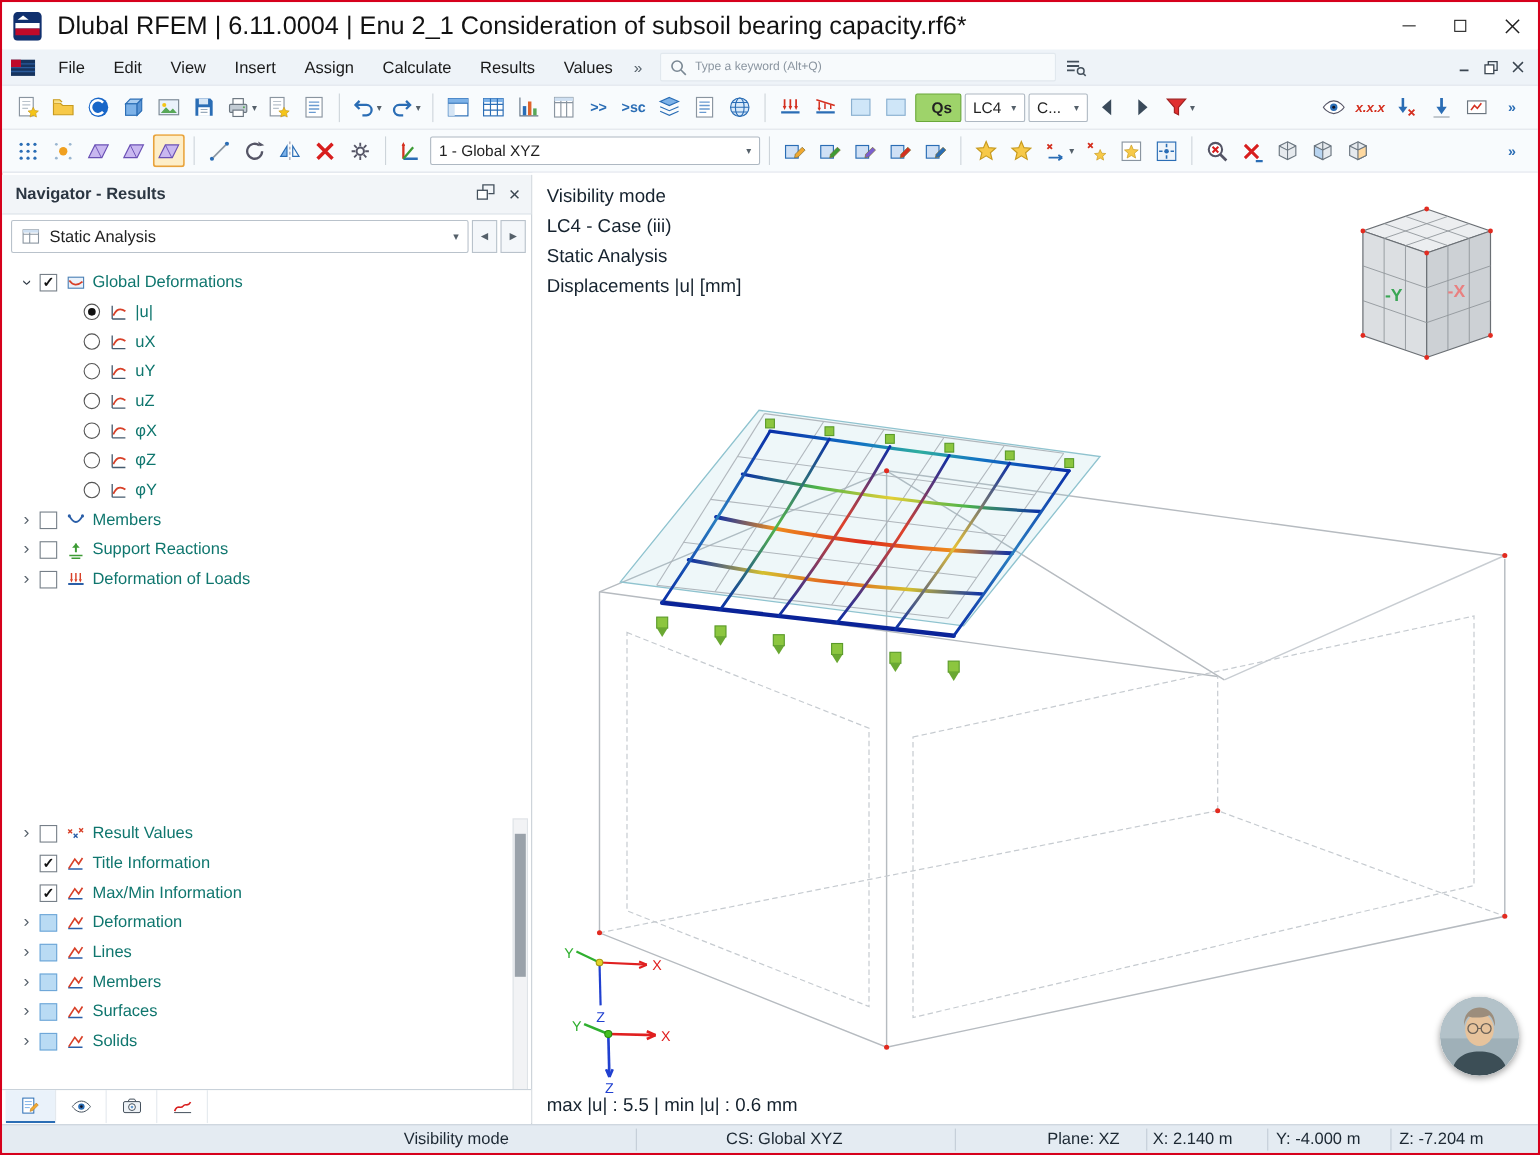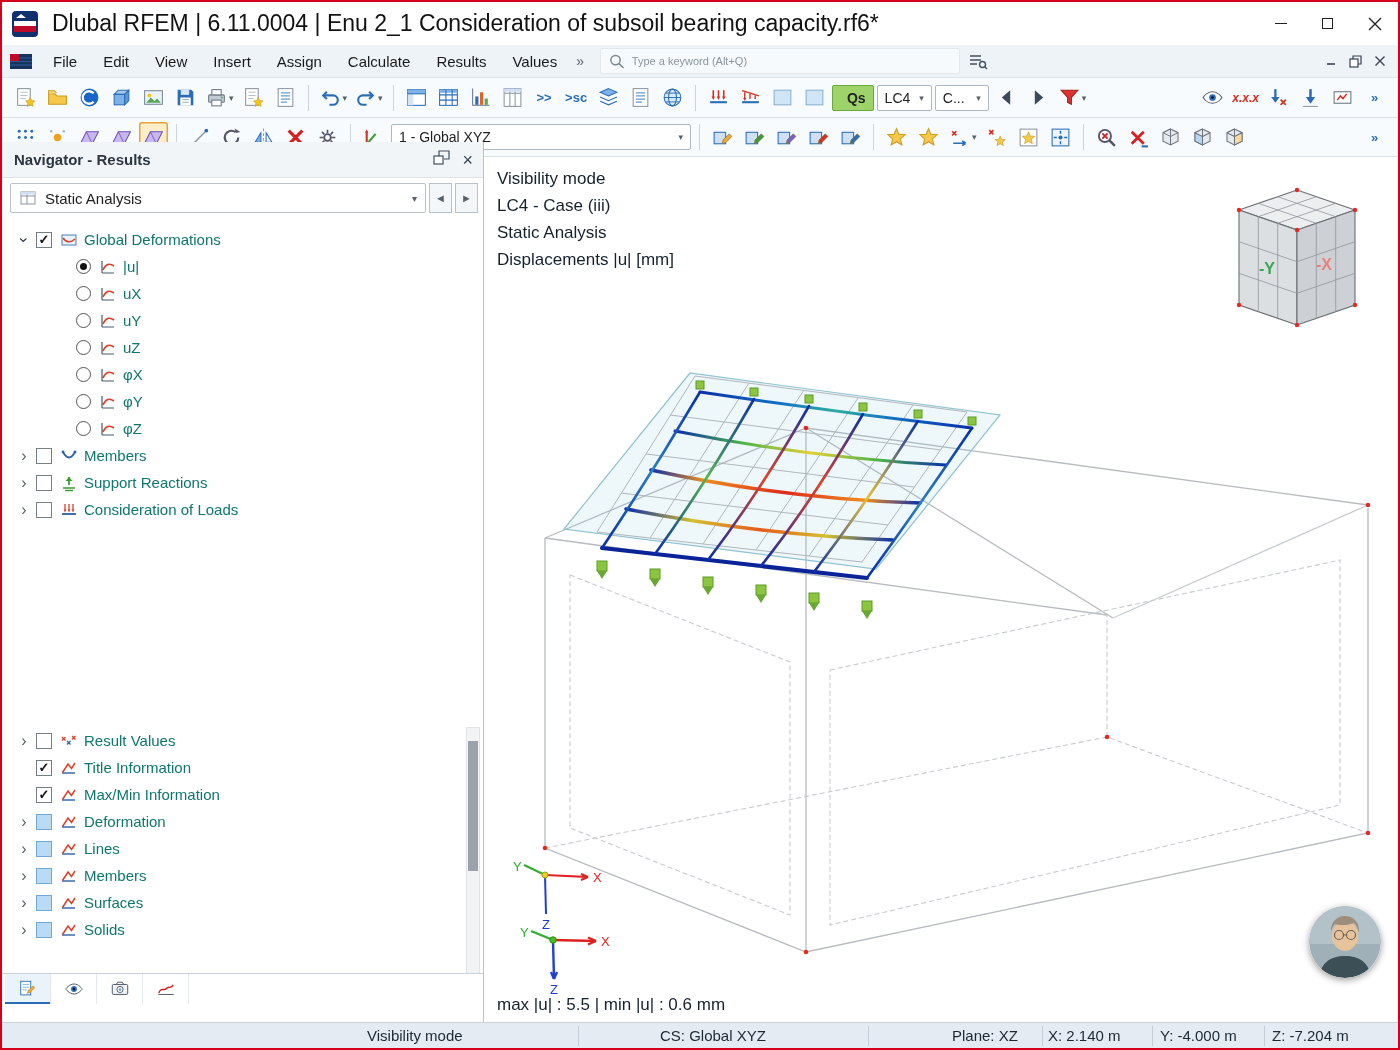--- a/index.html
+++ b/index.html
@@ -39,21 +39,21 @@
 .tb-text{font-size:13px;font-weight:700;color:#2a6db5;white-space:nowrap}
 .tb-text.red{color:#d43020;font-weight:600;font-size:12px;font-style:italic}
 .tb-combo{border:1px solid #aeb8c2;background:#fff;height:26px;padding:0 7px;display:flex;align-items:center;gap:8px;border-radius:2px;font-size:14px;color:#222;min-width:54px;justify-content:space-between}
 .tb-combo.green{background:#9ed36a;border-color:#6aa83a;font-weight:700;min-width:42px;justify-content:flex-end}
 .tb-combo.wide{min-width:300px}
 .tb-combo-text{white-space:nowrap}
 .tb-sep{width:1px;height:26px;background:#cdd4da;margin:0 5px;flex:none}
 .tb-spacer{flex:1}
 
 
-.navigator{position:absolute;left:2px;top:142px;width:482px;bottom:28px;background:#fff;border-right:1px solid #b9c2cb}
+.navigator{position:absolute;left:2px;top:159px;width:482px;bottom:28px;background:#fff;border-right:1px solid #b9c2cb}
 .nav-header{position:absolute;top:0;left:0;right:0;height:36px;background:#f2f5f8;border-bottom:1px solid #dde3e9;display:flex;align-items:center;padding:0 10px 0 12px}
 .nav-title{font-size:15px;font-weight:700;color:#2b3642}
 .nav-header-icons{margin-left:auto;display:flex;align-items:center;gap:12px}
 .nav-close{font-size:18px;color:#3a4550;line-height:1}
 .nav-combo-row{position:absolute;top:41px;left:8px;right:5px;height:30px;display:flex;align-items:center}
 .analysis-combo{display:flex;align-items:center;gap:8px;border:1px solid #b9c2cb;background:#fff;height:30px;padding:0 8px;flex:1;border-radius:2px}
 .combo-text{font-size:15px;color:#222;flex:1}
 .combo-arrow{font-size:10px;color:#55606a}
 .nav-arrowbtn{width:23px;height:30px;border:1px solid #b9c2cb;background:#f4f7fa;color:#55606a;font-size:11px;display:flex;align-items:center;justify-content:center;margin-left:3px;flex:none}
 .tree{position:absolute;left:0;right:20px}
@@ -666,30 +666,30 @@
             </svg></span>
           <span class="tlabel">φX</span>
         </div>
         <div class="trow" style="padding-left: 50px;">
           <span class="expander"></span>
           <span class="radio"></span>
           <span class="ticon"><svg width="18" height="18" viewBox="0 0 18 18">
               <path d="M3 15V3M3 15h12" stroke="#445a6e" stroke-width="1.2" fill="none"></path>
               <path d="M4 12q4-9 11-4" stroke="#d84028" stroke-width="1.6" fill="none"></path>
             </svg></span>
-          <span class="tlabel">φY</span>
+          <span class="tlabel">φZ</span>
         </div>
         <div class="trow" style="padding-left: 50px;">
           <span class="expander"></span>
           <span class="radio"></span>
           <span class="ticon"><svg width="18" height="18" viewBox="0 0 18 18">
               <path d="M3 15V3M3 15h12" stroke="#445a6e" stroke-width="1.2" fill="none"></path>
               <path d="M4 12q4-9 11-4" stroke="#d84028" stroke-width="1.6" fill="none"></path>
             </svg></span>
-          <span class="tlabel">φZ</span>
+          <span class="tlabel">φY</span>
         </div>
         <div class="trow" style="padding-left: 10px;">
           <span class="expander">›</span>
           <span class="cbx check-off"></span>
           <span class="ticon"><svg width="18" height="18" viewBox="0 0 18 18">
               <path d="M3 5q6 11 12 0" stroke="#2b5fa8" stroke-width="1.8" fill="none"></path>
               <circle cx="3" cy="5" r="1.4" fill="#2b5fa8"></circle>
               <circle cx="15" cy="5" r="1.4" fill="#2b5fa8"></circle>
             </svg></span>
           <span class="tlabel">Members</span>
@@ -705,21 +705,21 @@
           <span class="tlabel">Support Reactions</span>
         </div>
         <div class="trow" style="padding-left: 10px;">
           <span class="expander">›</span>
           <span class="cbx check-off"></span>
           <span class="ticon"><svg width="18" height="18" viewBox="0 0 18 18">
               <path d="M2 13h14" stroke="#2b5fa8" stroke-width="1.8"></path>
               <path d="M5 3v6M9 3v6M13 3v6" stroke="#d84028" stroke-width="1.3"></path>
               <path d="M3.6 8.5L5 11.5l1.4-3zM7.6 8.5L9 11.5l1.4-3zM11.6 8.5L13 11.5l1.4-3z" fill="#d84028"></path>
             </svg></span>
-          <span class="tlabel">Consideration of Loads</span>
+          <span class="tlabel">Deformation of Loads</span>
         </div>
       </div>
     <div class="tree" id="treeLower">
         <div class="trow" style="padding-left: 10px;">
           <span class="expander">›</span>
           <span class="cbx check-off"></span>
           <span class="ticon"><svg width="18" height="18" viewBox="0 0 18 18">
               <path d="M2 5l3.5 3.5M5.5 5L2 8.5" stroke="#d84028" stroke-width="1.3"></path>
               <path d="M7 9l3.5 3.5M10.5 9L7 12.5" stroke="#2b5fa8" stroke-width="1.3"></path>
               <path d="M12 4l3.5 3.5M15.5 4L12 7.5" stroke="#d84028" stroke-width="1.3"></path>

